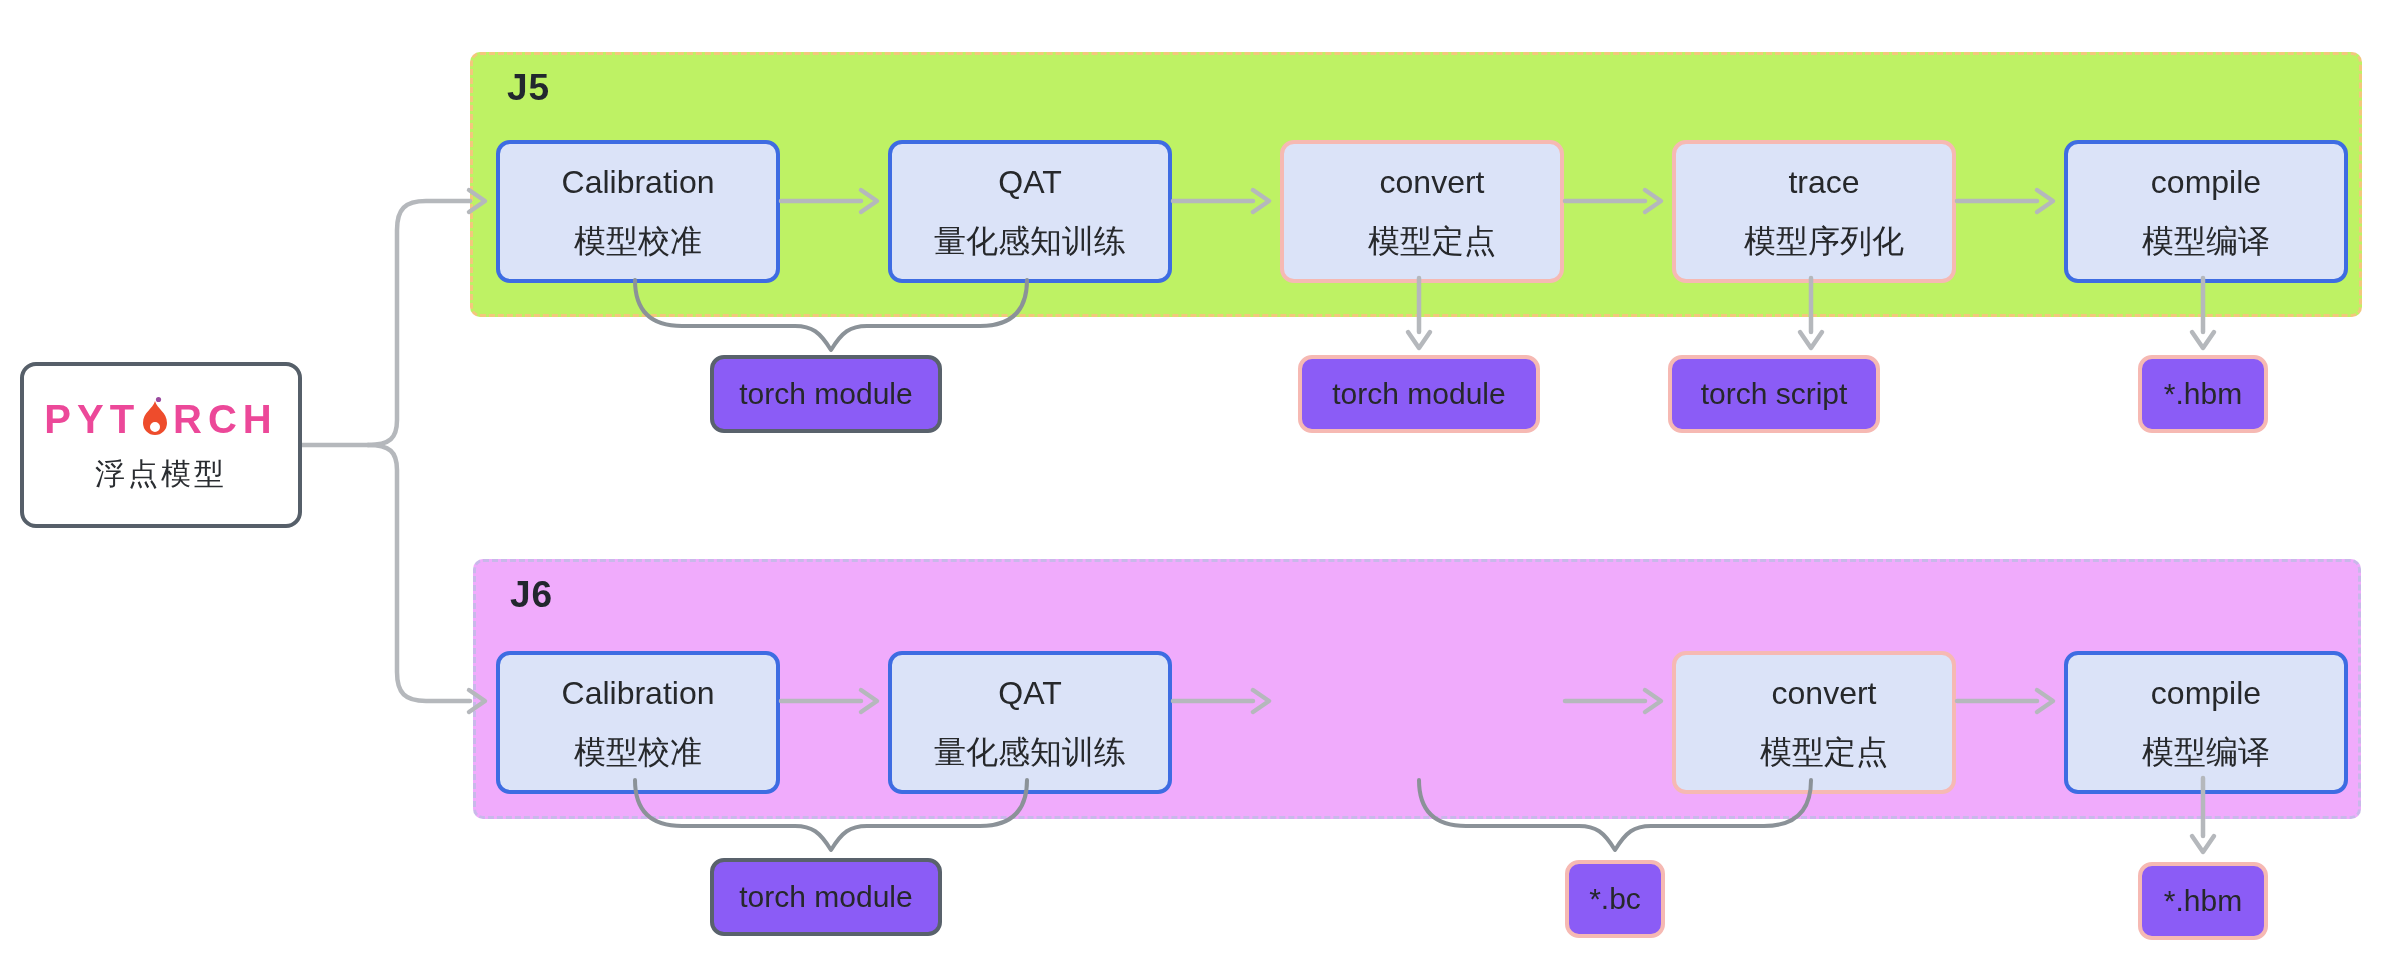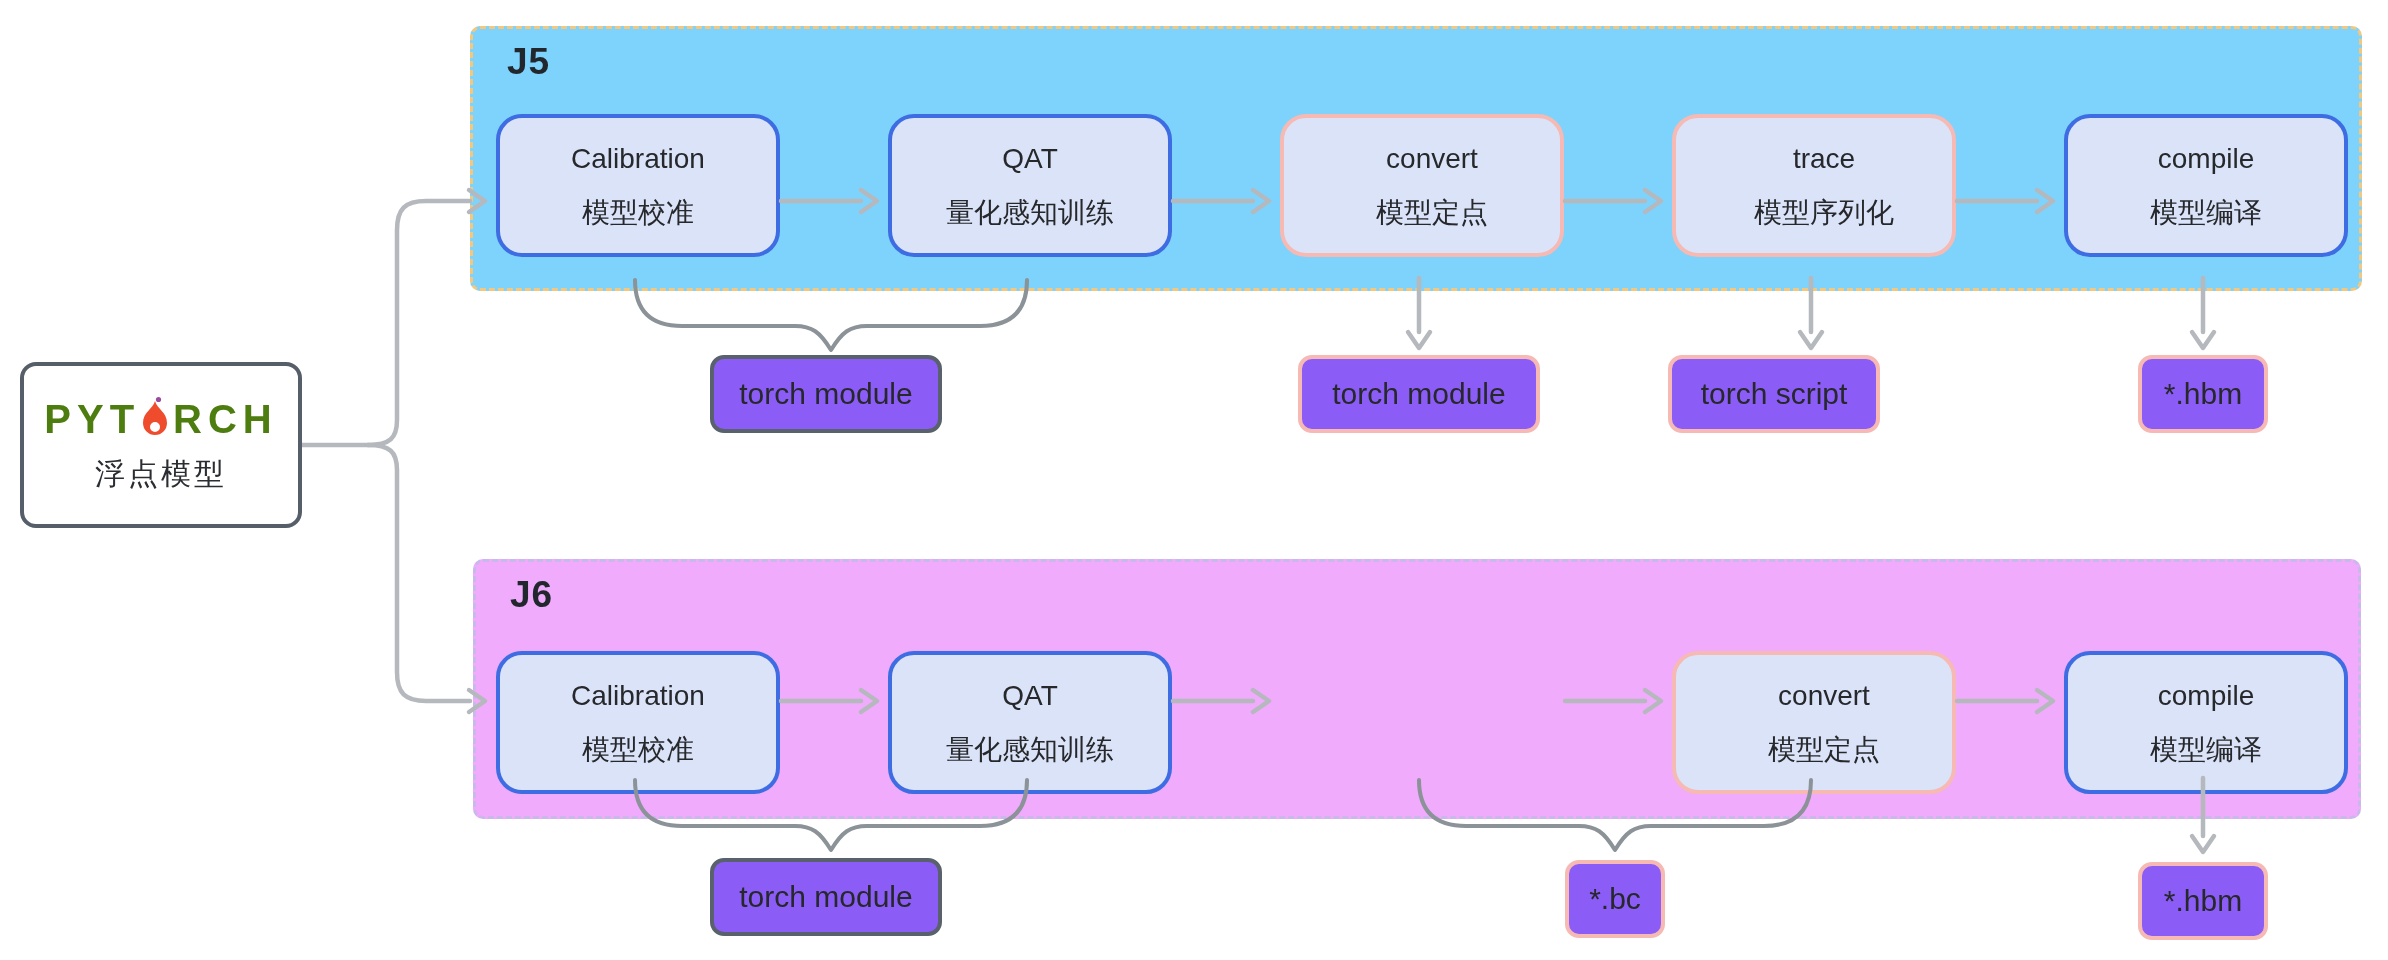--- a/index.html
+++ b/index.html
@@ -5,47 +5,47 @@
   html,body{margin:0;padding:0;background:#ffffff;}
   .canvas{
     position:relative;width:2388px;height:960px;background:#ffffff;
     font-family:"Liberation Sans","DejaVu Sans",sans-serif;color:#26282b;overflow:hidden;
   }
   .wires{position:absolute;left:0;top:0;z-index:2;pointer-events:none;}
   .arrow-stroke{stroke:#b5b8bc;stroke-width:4.5;fill:none;stroke-linecap:round;stroke-linejoin:round;}
   .brace-stroke{stroke:#8b9298;stroke-width:4;fill:none;stroke-linecap:round;stroke-linejoin:round;}
 
   .group{position:absolute;border:3px dashed;border-radius:10px;z-index:1;box-sizing:border-box;}
-  .group-j5{left:470px;top:26px;width:1892px;height:265px;background:#7dd3fc;border-color:#f3c77d;}
+  .group-j5{left:470px;top:52px;width:1892px;height:265px;background:#bef264;border-color:#f3c77d;}
   .group-j6{left:473px;top:559px;width:1888px;height:260px;background:#f0abfc;border-color:#c9b8ea;}
   .group-label{position:absolute;left:34px;top:12px;font-size:37px;font-weight:800;color:#22272e;letter-spacing:1px;}
 
   .step{
-    position:absolute;width:284px;height:143px;box-sizing:border-box;border-radius:26px;
+    position:absolute;width:284px;height:143px;box-sizing:border-box;border-radius:14px;
     background:#dbe3f8;border:4px solid;display:flex;flex-direction:column;align-items:center;
-    justify-content:center;text-align:center;font-size:28px;line-height:1.4;gap:14px;
+    justify-content:center;text-align:center;font-size:32px;line-height:1.4;gap:14px;
   }
   .step.blue{border-color:#3e6ce2;}
   .step.pink{border-color:#f6b9b3;padding-left:20px;}
   .group-j5 .step{top:85px;}
   .group-j6 .step{top:89px;}
 
   .output{
     position:absolute;height:78px;box-sizing:border-box;border-radius:14px;background:#8b5cf6;
     display:flex;align-items:center;justify-content:center;font-size:30px;z-index:3;
   }
   .output.dark{border:4px solid #59626c;}
   .output.pink{border:4px solid #f6b9b3;}
 
   .pytorch{
     position:absolute;left:20px;top:362px;width:282px;height:166px;box-sizing:border-box;
     background:#ffffff;border:4px solid #565f69;border-radius:16px;z-index:3;
     display:flex;flex-direction:column;align-items:center;justify-content:center;gap:10px;
   }
-  .logo{display:flex;align-items:center;font-weight:800;font-size:40px;letter-spacing:6px;color:#4d7c0f;}
+  .logo{display:flex;align-items:center;font-weight:800;font-size:40px;letter-spacing:6px;color:#ec4899;}
   .flame{width:30px;height:44px;margin:0 3px 4px 0;}
   .subtitle{font-size:30px;letter-spacing:3px;color:#2a2d31;}
 </style>
 </head>
 <body>
 
 <div class="canvas">
 
   <svg class="wires" width="2388" height="960" viewBox="0 0 2388 960">
     <g class="arrow-stroke">

